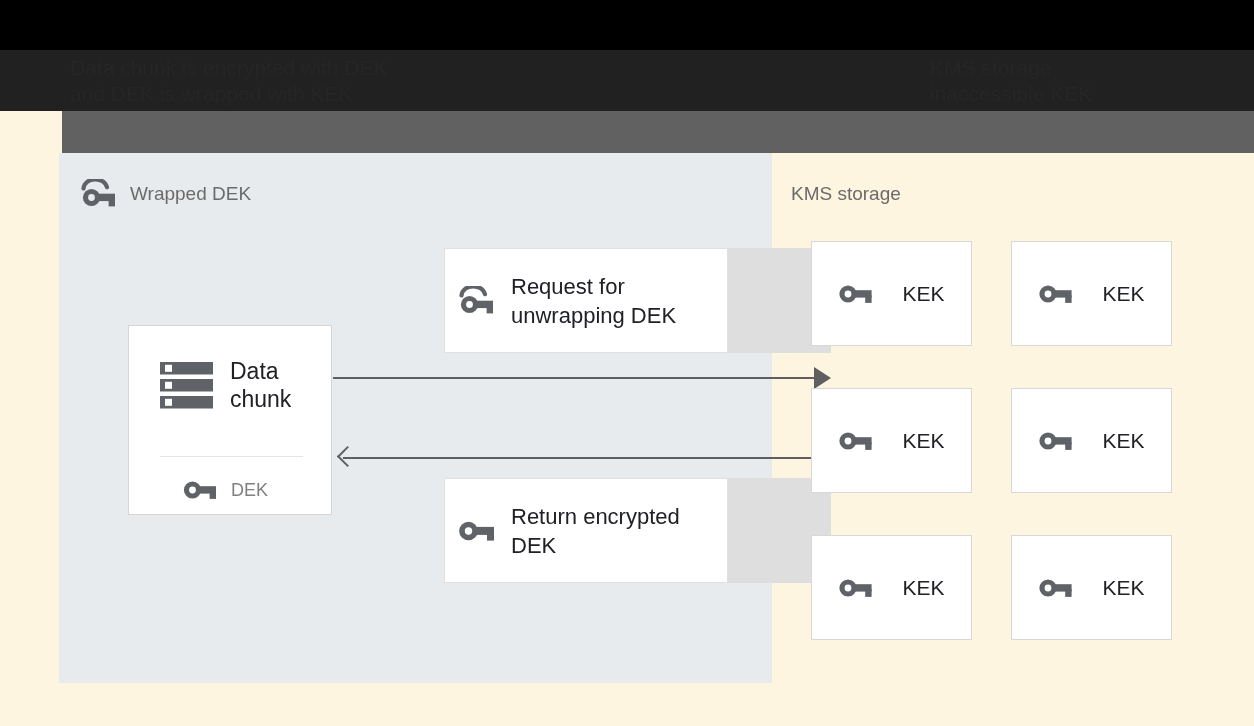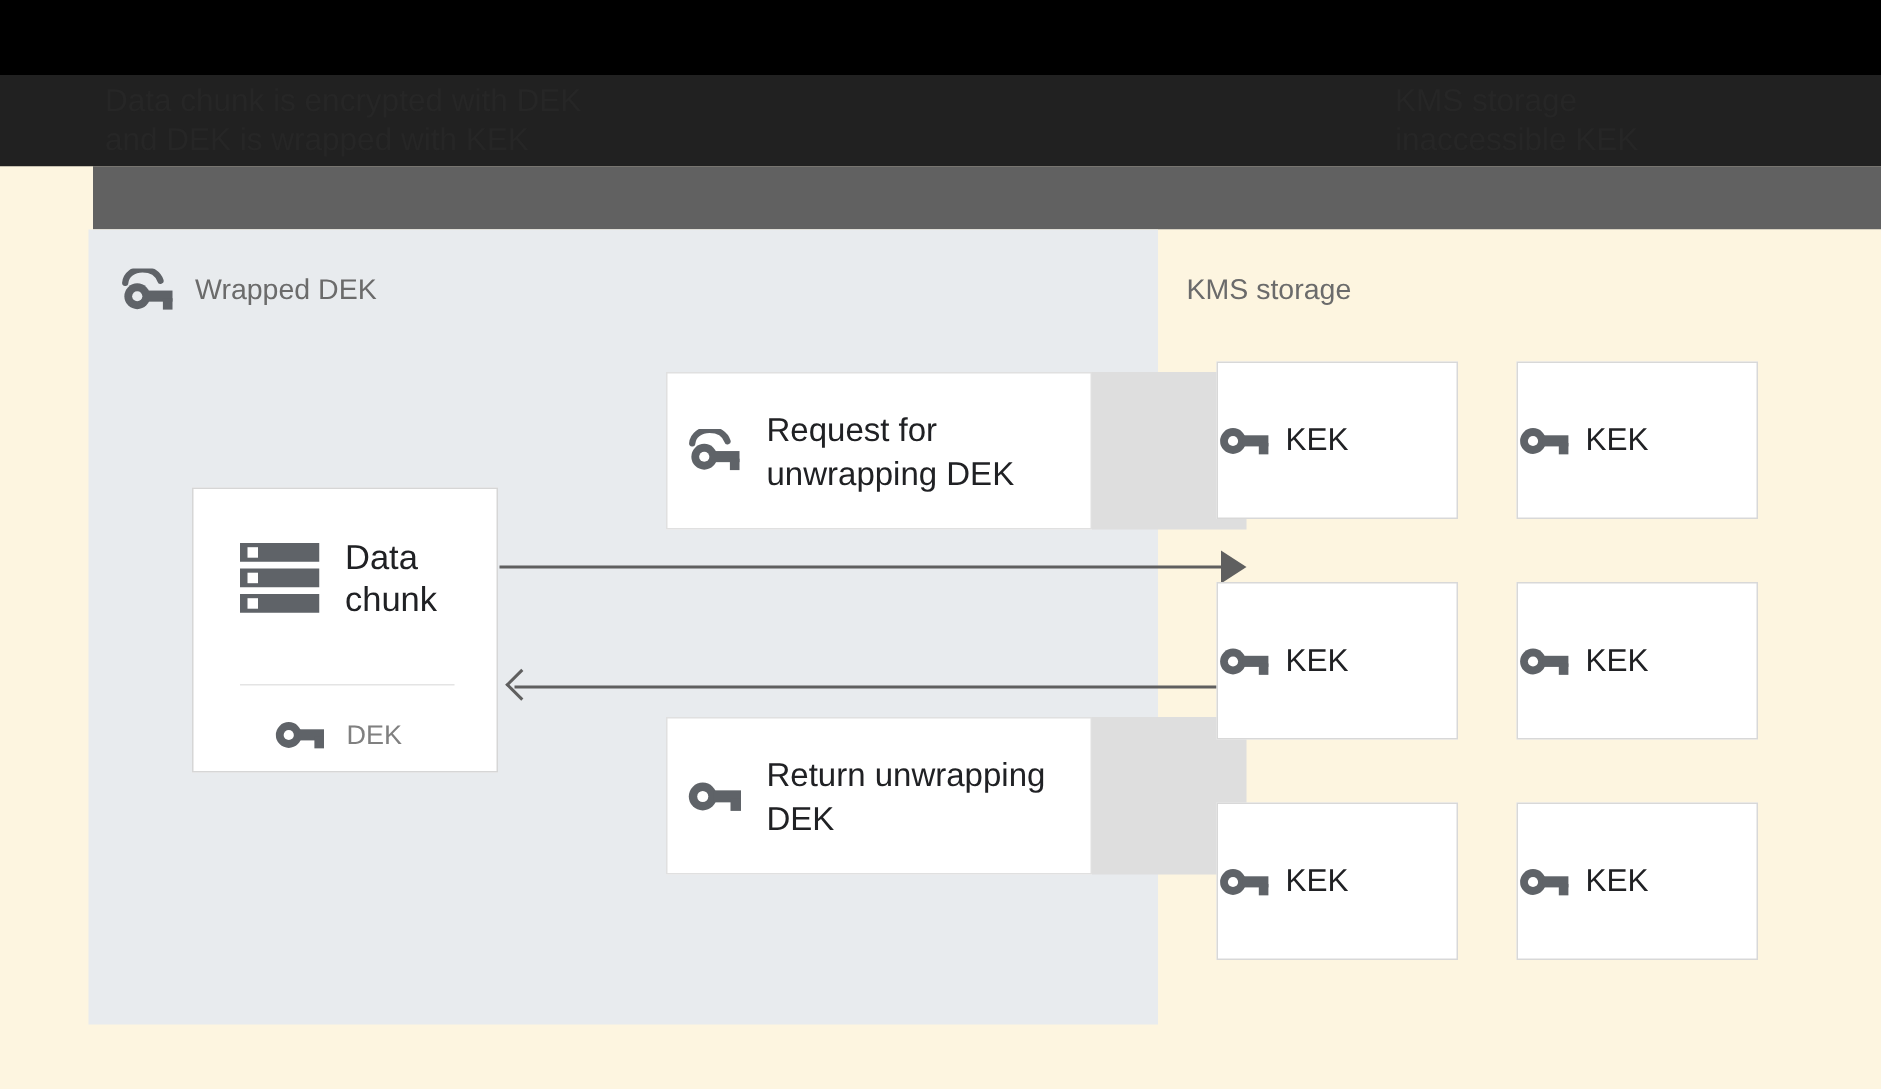--- a/index.html
+++ b/index.html
@@ -195,21 +195,22 @@
     grid-template-rows: 105px 105px 105px;
     column-gap: 39px;
     row-gap: 42px;
   }
   .kek-card {
     background: #ffffff;
     border: 1px solid #d8d8d8;
     box-sizing: border-box;
     display: flex;
     align-items: center;
-    gap: 11px;
+    justify-content: center;
+    gap: 30px;
   }
   .kek-label {
     font-size: 21px;
     color: #202124;
   }
 
   .icon { display: inline-block; line-height: 0; flex: none; }
 </style>
 </head>
 <body>
@@ -292,21 +293,21 @@
     <div class="msg-shadow" id="shadow-return"></div>
     <div class="msg-card" id="card-return">
       <span class="icon">
         <svg width="37" height="24" viewBox="0 0 37 24">
           <circle cx="11.5" cy="12" r="9.3" fill="#5f6368"></circle>
           <circle cx="11.5" cy="12" r="3.7" fill="#ffffff"></circle>
           <rect x="18.6" y="7.9" width="18.4" height="8" fill="#5f6368"></rect>
           <rect x="30" y="13.4" width="7" height="8.2" fill="#5f6368"></rect>
         </svg>
       </span>
-      <span class="msg-label">Return unwrapping DEK</span>
+      <span class="msg-label">Return encrypted DEK</span>
     </div>
 
     <div class="arrow-line" id="arrow-right-line"></div>
     <div id="arrow-right-head"></div>
     <div class="arrow-line" id="arrow-left-line"></div>
     <div id="arrow-left-head"></div>
   </div>
 
   <div id="kms-title">KMS storage</div>
 

